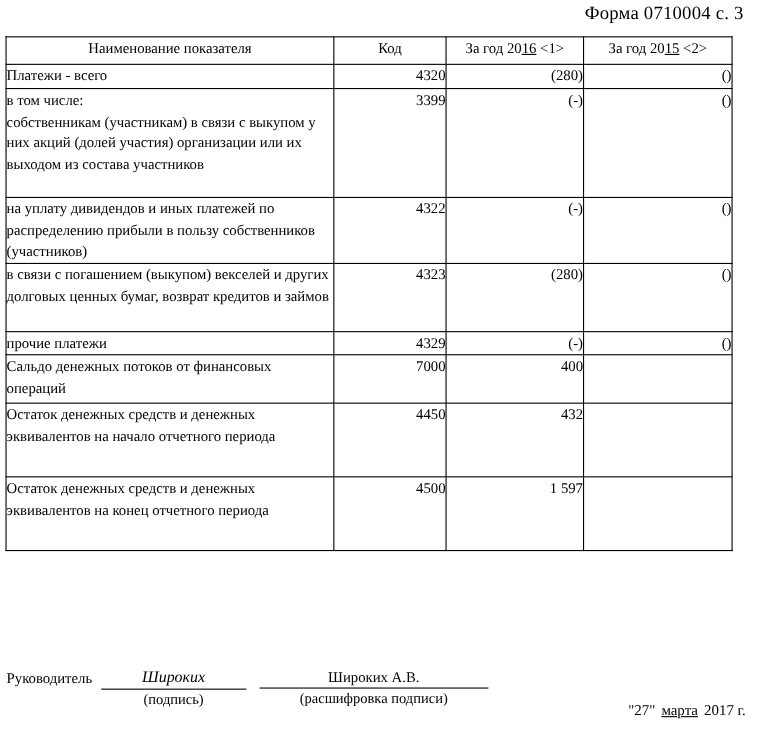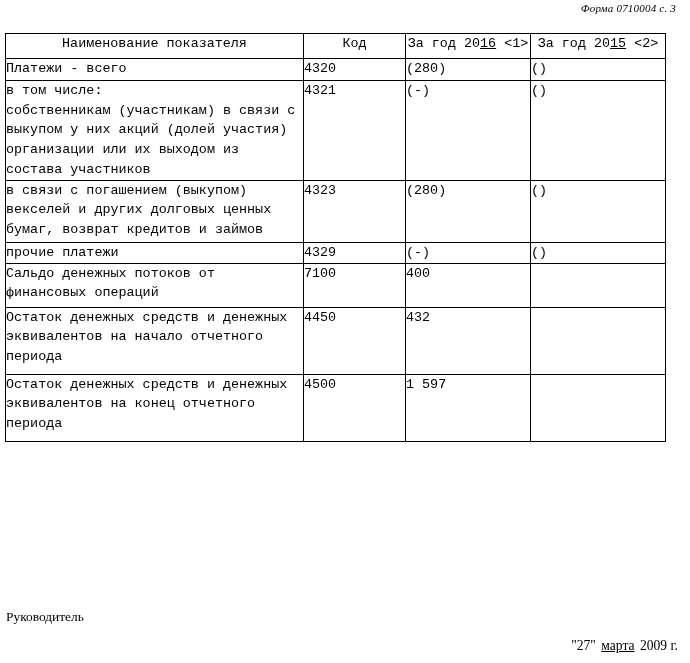--- a/index.html
+++ b/index.html
@@ -15,40 +15,38 @@
     font-family: "Liberation Serif", "DejaVu Serif", serif;
     color: #000000;
     overflow: hidden;
   }
 
   
   .form-header {
     position: absolute;
     top: 2px;
     right: 14px;
-    font-style: italic;
-    font-size: 11px;
+    font-size: 17px;
     letter-spacing: 0.2px;
     white-space: nowrap;
   }
 
   
   .table-wrap {
     position: absolute;
     left: 5px;
     top: 33px;
     width: 660px;
   }
   table.report {
     border-collapse: collapse;
     table-layout: fixed;
     width: 660px;
     font-size: 13.4px;
     line-height: 1.47;
-    font-family: Liberation Mono, monospace;
   }
   table.report th,
   table.report td {
     border: 1px solid #000000;
     padding: 0;
     vertical-align: top;
   }
 
   col.c-name  { width: 298px; }
   col.c-code  { width: 102px; }
@@ -64,21 +62,21 @@
     white-space: nowrap;
   }
 
   td.cell-name {
     padding: 2px 3px 2px 4px;
     text-align: left;
   }
   td.cell-code,
   td.cell-cur,
   td.cell-prev {
-    text-align: left;
+    text-align: right;
     padding-top: 3px;
   }
 
   
   tr[data-h="24"] td  { height: 21px; }
   tr[data-h="101"] td { height: 98px; margin-top: 24px; }
   tr[data-h="58"] td  { height: 55px; }
   tr[data-h="64"] td  { height: 61px; }
   tr[data-h="23"] td  { height: 20px; }
   tr[data-h="46"] td  { height: 43px; }
@@ -157,55 +155,61 @@
     <tbody id="report-body">
         <tr data-h="24">
           <td class="cell-name">Платежи - всего</td>
           <td class="cell-code">4320</td>
           <td class="cell-cur">(280)</td>
           <td class="cell-prev">()</td>
         </tr>
         <tr data-h="101">
           <td class="cell-name" style="white-space: pre-line;">в том числе:
 собственникам (участникам) в связи с выкупом у них акций (долей участия) организации или их выходом из состава участников</td>
-          <td class="cell-code">4321</td>
+          <td class="cell-code">3399</td>
+          <td class="cell-cur">(-)</td>
+          <td class="cell-prev">()</td>
+        </tr>
+        <tr data-h="58">
+          <td class="cell-name">на уплату дивидендов и иных платежей по распределению прибыли в пользу собственников (участников)</td>
+          <td class="cell-code">4322</td>
           <td class="cell-cur">(-)</td>
           <td class="cell-prev">()</td>
         </tr>
         <tr data-h="64">
           <td class="cell-name">в связи с погашением (выкупом) векселей и других долговых ценных бумаг, возврат кредитов и займов</td>
           <td class="cell-code">4323</td>
           <td class="cell-cur">(280)</td>
           <td class="cell-prev">()</td>
         </tr>
         <tr data-h="23">
           <td class="cell-name">прочие платежи</td>
           <td class="cell-code">4329</td>
           <td class="cell-cur">(-)</td>
           <td class="cell-prev">()</td>
         </tr>
         <tr data-h="46">
           <td class="cell-name">Сальдо денежных потоков от финансовых операций</td>
-          <td class="cell-code">7100</td>
+          <td class="cell-code">7000</td>
           <td class="cell-cur">400</td>
           <td class="cell-prev"></td>
         </tr>
         <tr data-h="69">
           <td class="cell-name">Остаток денежных средств и денежных эквивалентов на начало отчетного периода</td>
           <td class="cell-code">4450</td>
           <td class="cell-cur">432</td>
           <td class="cell-prev"></td>
         </tr>
         <tr data-h="69">
           <td class="cell-name">Остаток денежных средств и денежных эквивалентов на конец отчетного периода</td>
           <td class="cell-code">4500</td>
           <td class="cell-cur">1 597</td>
           <td class="cell-prev"></td>
         </tr>
       </tbody>
   </table>
 </div>
 
 <div class="sign-row">
-  <span class="sign-role">Руководитель</span>
+  <span class="sign-role">Руководитель</span><span class="sign-slot slot-signature"><span class="line">Широких</span><span class="cap">(подпись)</span></span><span class="sign-slot slot-name"><span class="line">Широких А.В.</span><span class="cap">(расшифровка подписи)</span></span>
 </div>
 
-<div class="date-line"><span>"27"</span> <span class="month">марта</span> <span>2009 г.</span></div>
+<div class="date-line"><span>"27"</span> <span class="month">марта</span> <span>2017 г.</span></div>
 
 </body></html>

